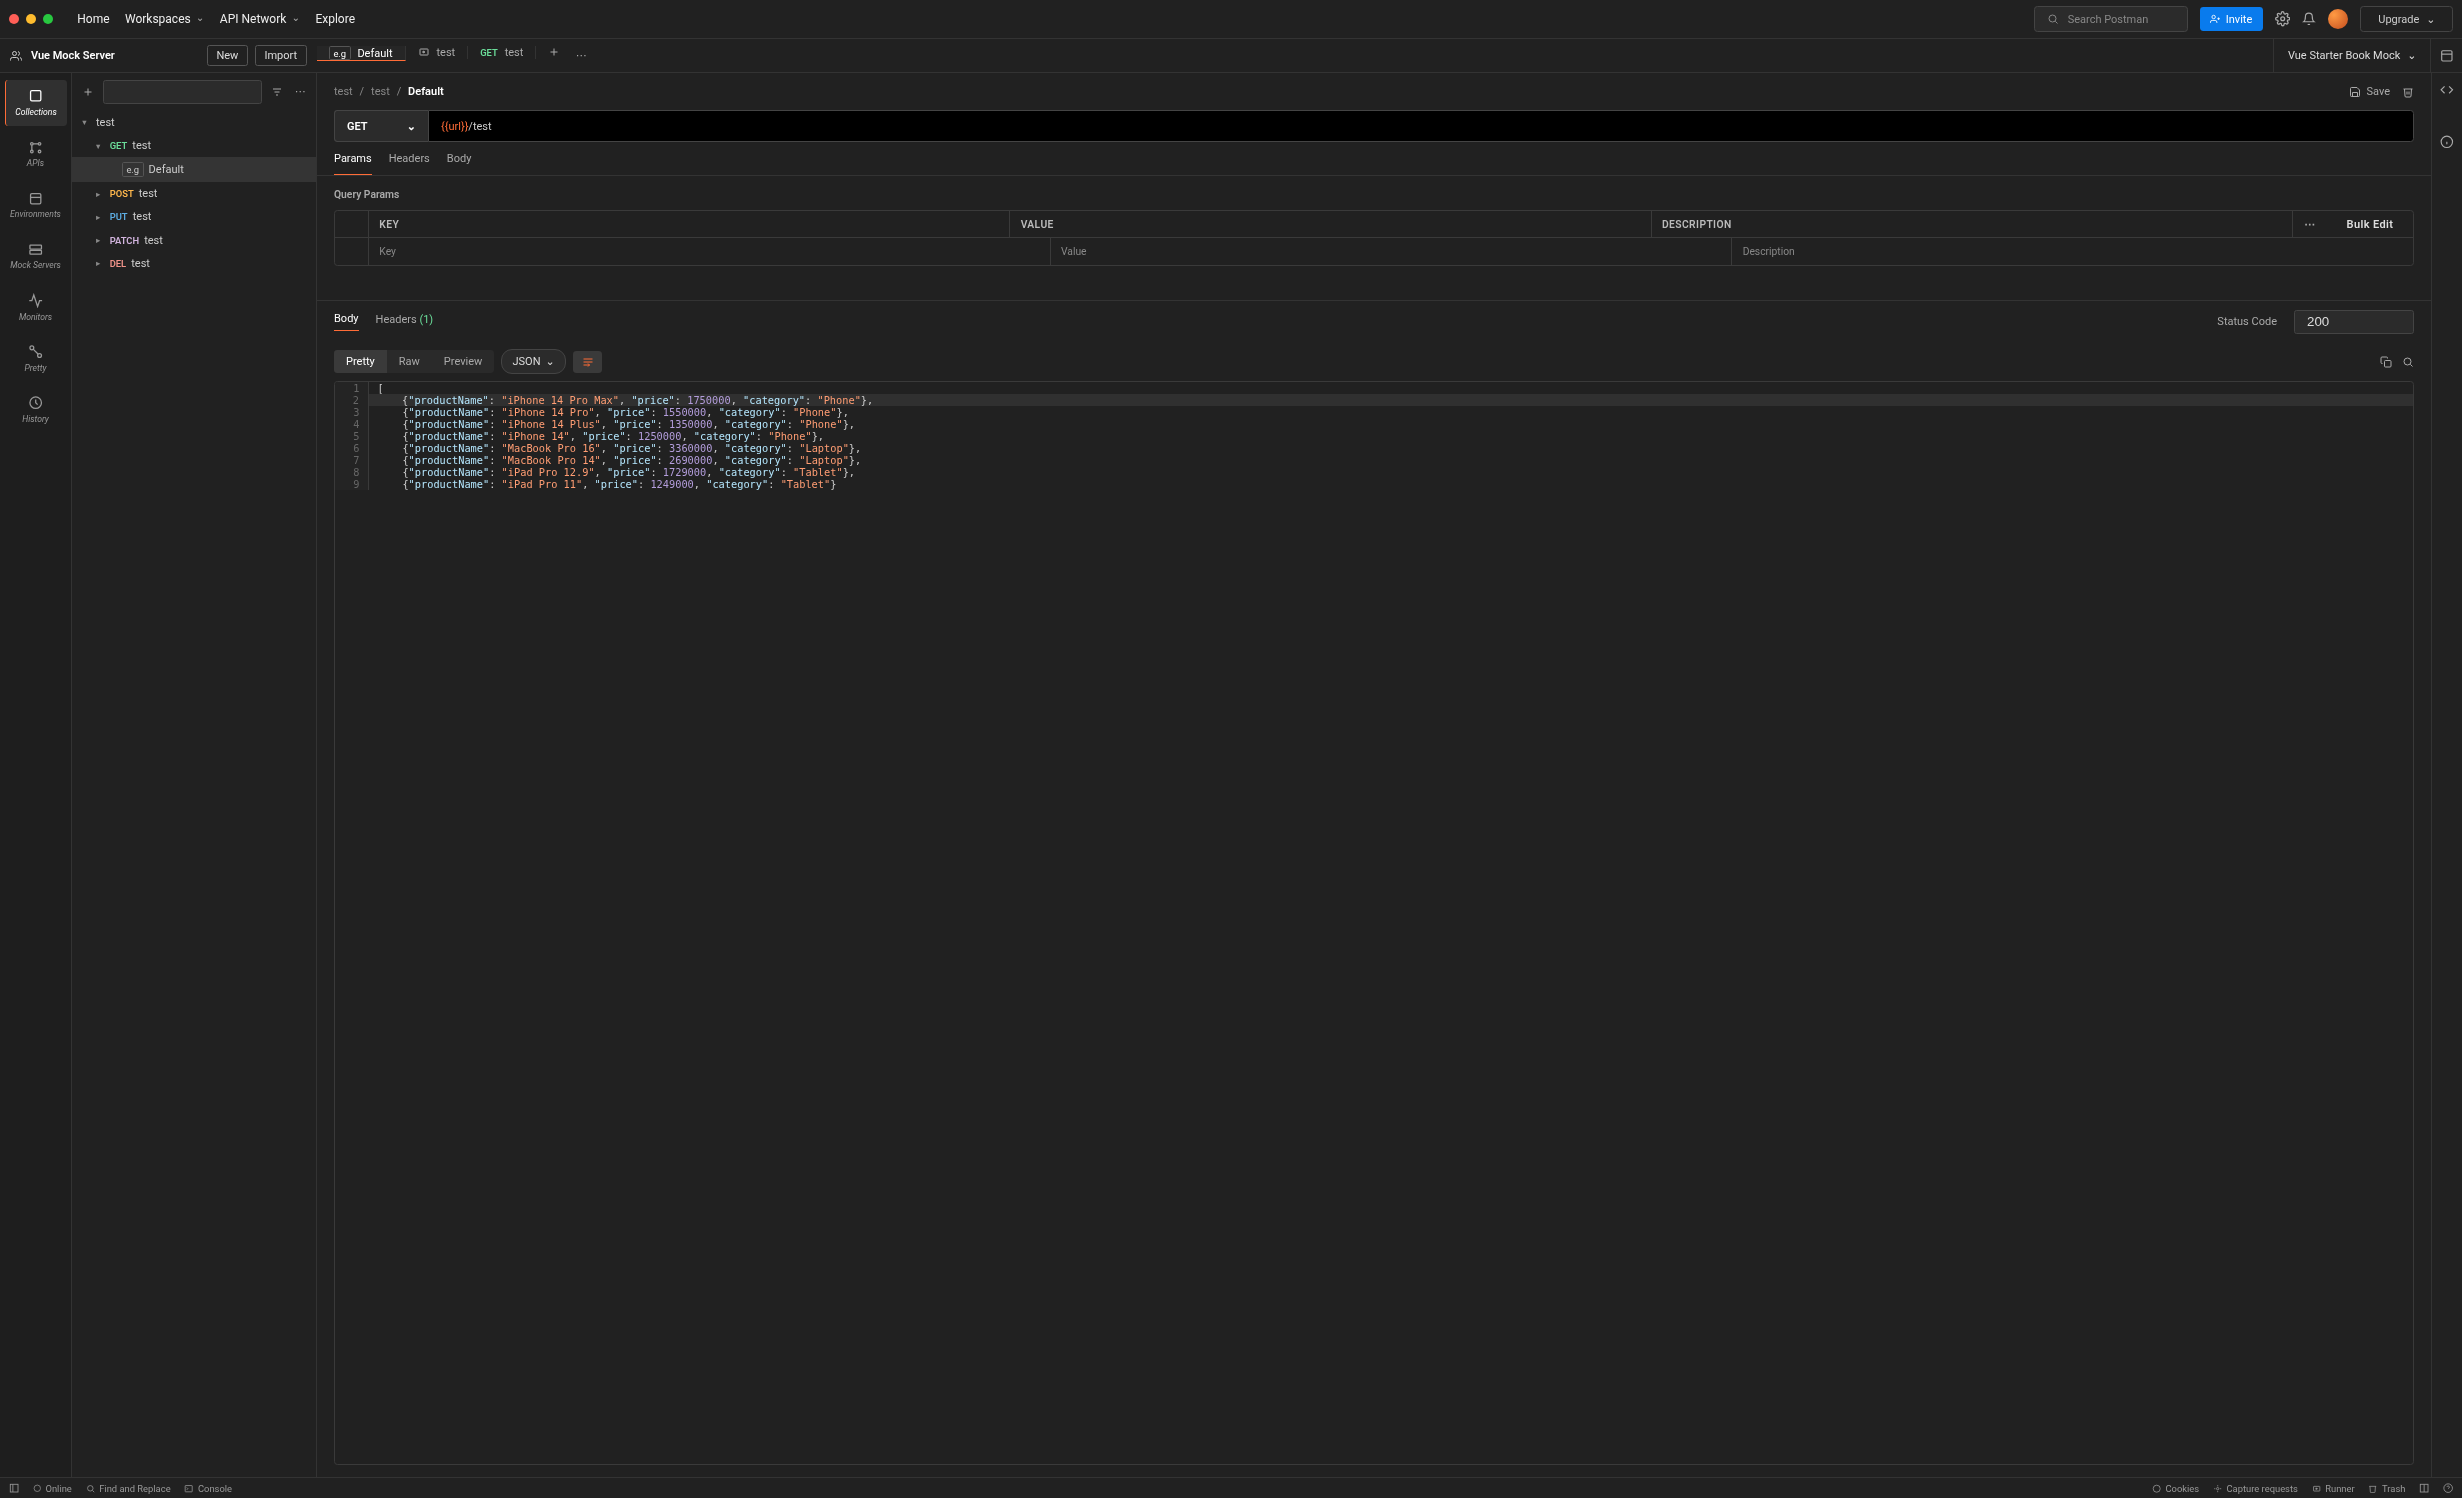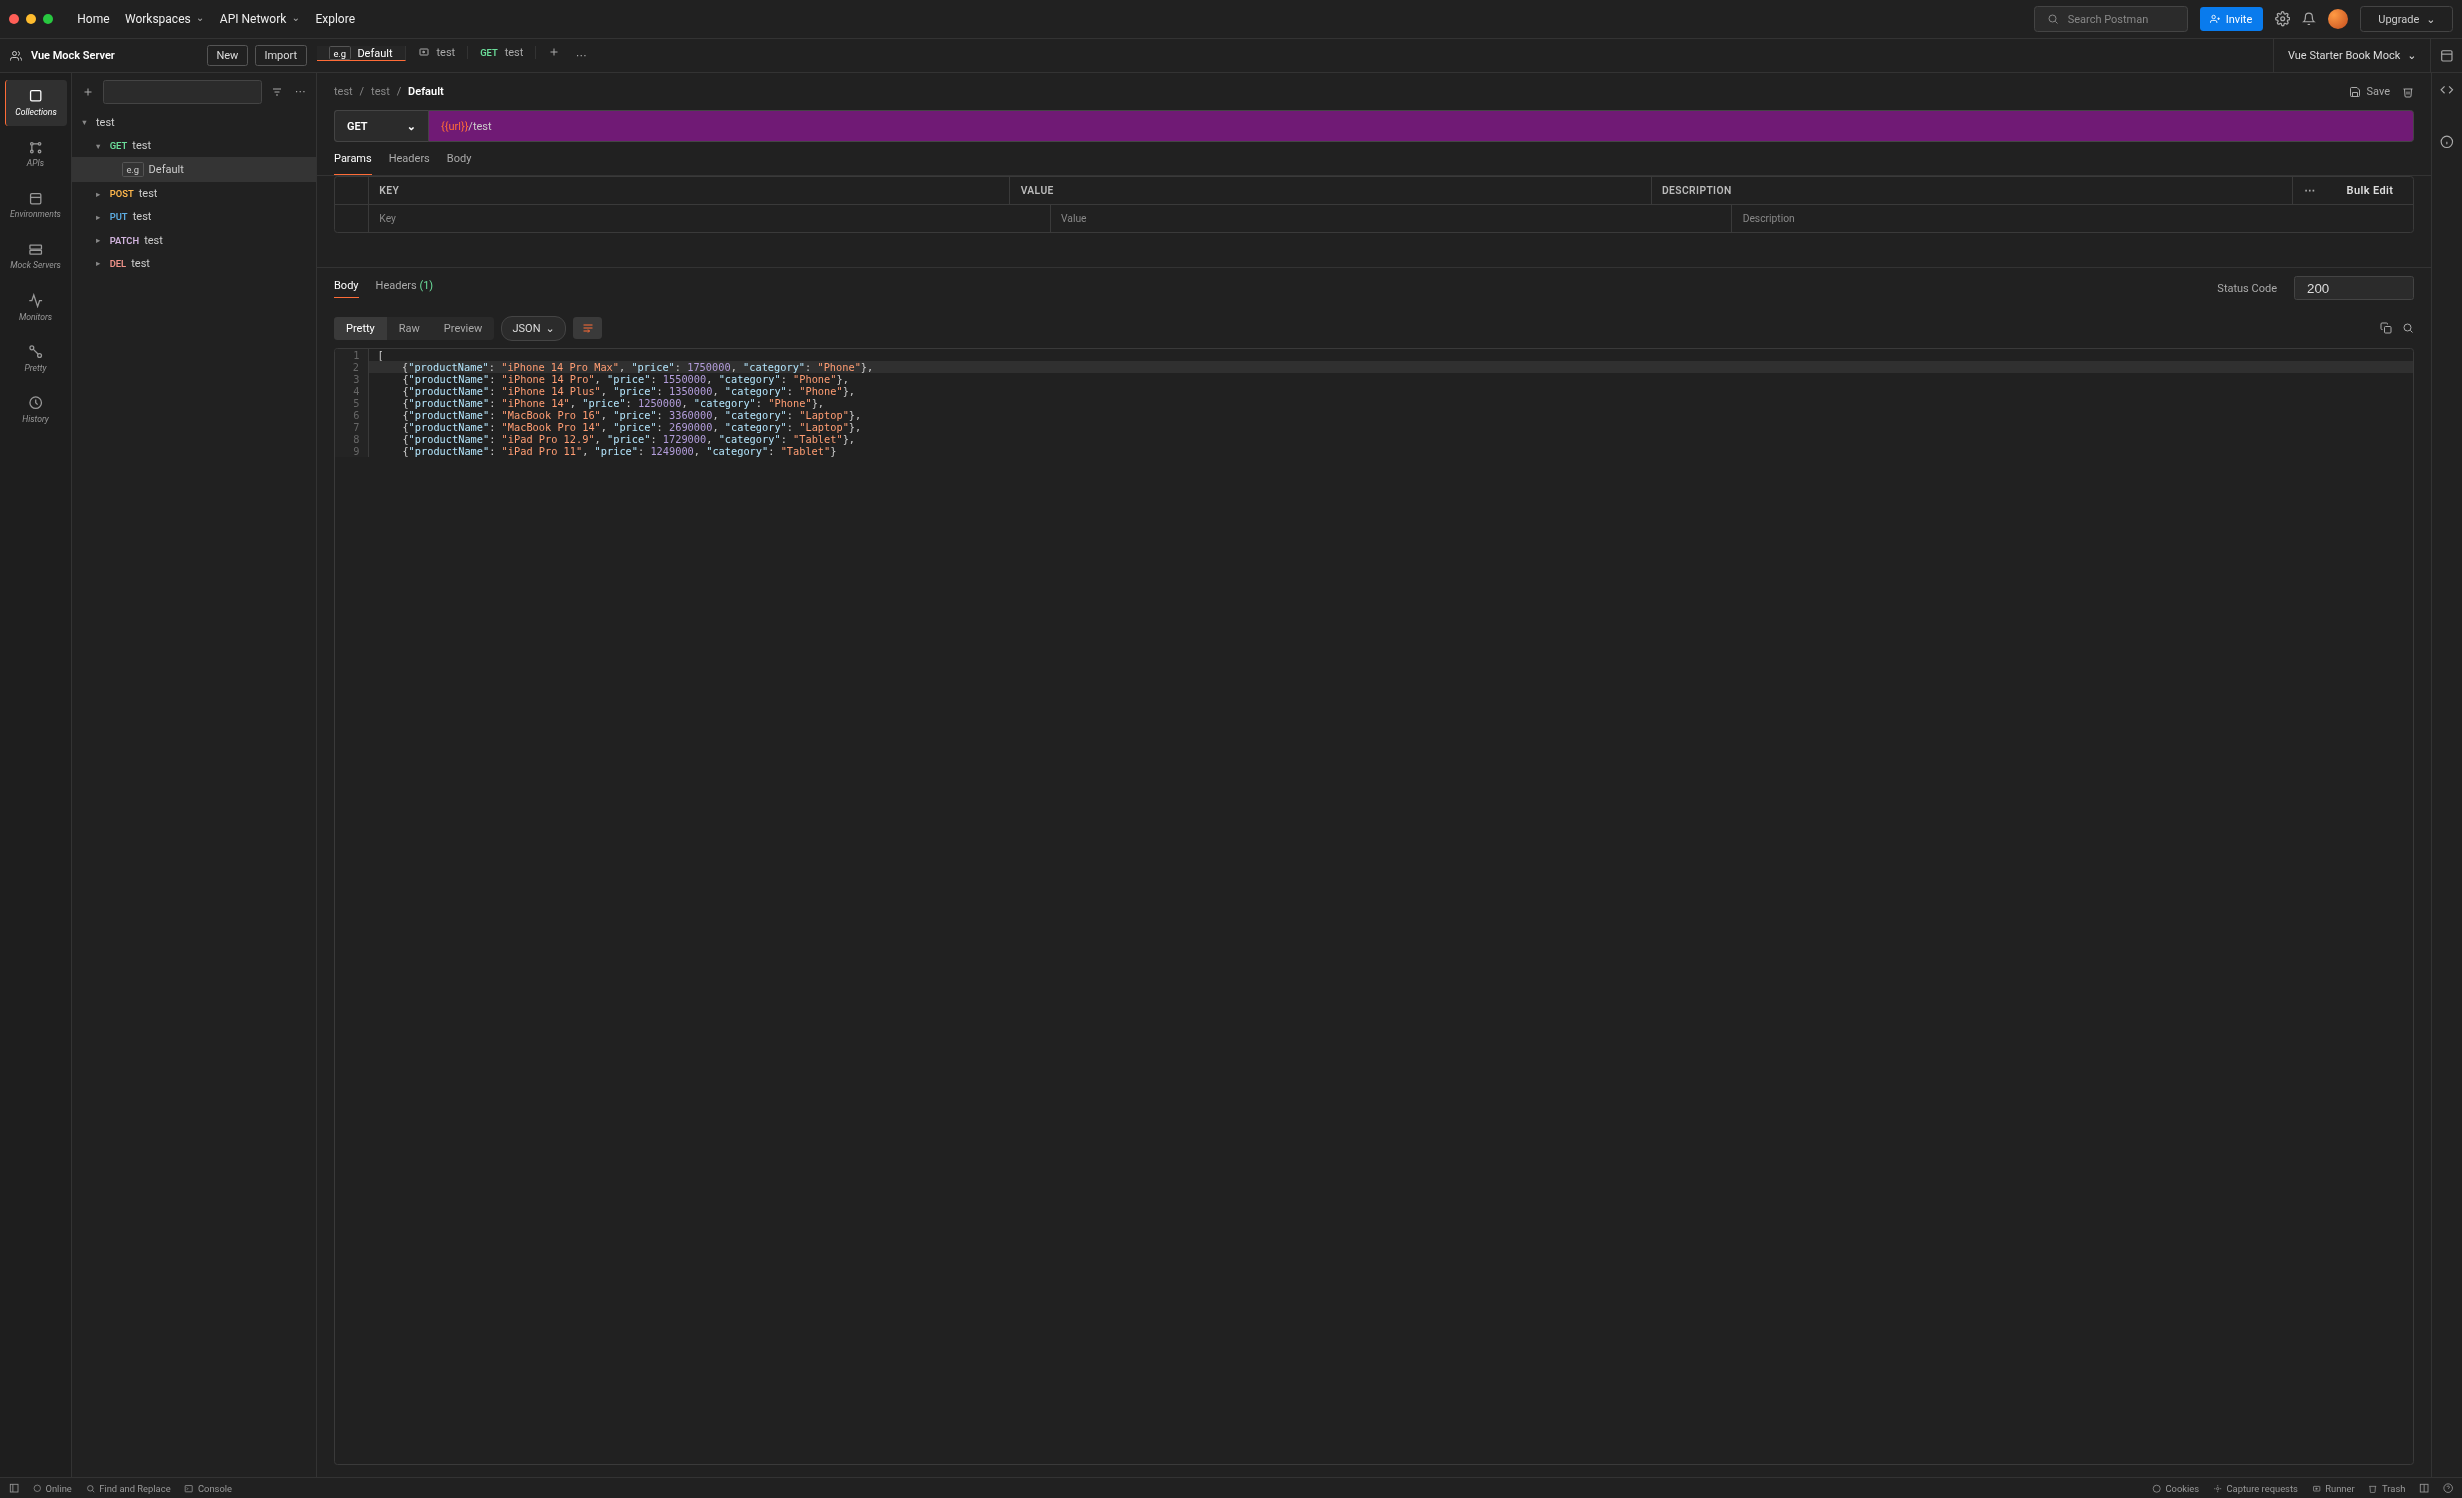--- a/index.html
+++ b/index.html
@@ -82,21 +82,21 @@
 .right-rail .ri { cursor: pointer; }
 
 .breadcrumb-row { display: flex; align-items: center; padding: 12px 17px; gap: 6.9px; }
 .breadcrumb { color: #888; display: flex; gap: 6.9px; align-items: center; }
 .breadcrumb .current { color: #fff; font-weight: 600; }
 .bc-actions { margin-left: auto; display: flex; align-items: center; gap: 12px; color: #aaa; }
 .save { display: flex; align-items: center; gap: 5.1px; cursor: pointer; }
 
 .url-row { display: flex; padding: 0 17px; gap: 0; }
 .method-select { width: 94px; background: #2b2b2b; border: 0.9px solid #444; border-right: none; border-top-left-radius: 3.4px; border-bottom-left-radius: 3.4px; padding: 8.6px 12px; display: flex; align-items: center; justify-content: space-between; cursor: pointer; font-weight: 600; color: #fff; }
-.url-input { flex: 1; background: #701a75; border: 0.9px solid #444; border-top-right-radius: 3.4px; border-bottom-right-radius: 3.4px; padding: 8.6px 12px; color: #ccc; }
+.url-input { flex: 1; background: #000000; border: 0.9px solid #444; border-top-right-radius: 3.4px; border-bottom-right-radius: 3.4px; padding: 8.6px 12px; color: #ccc; }
 .var { color: #ff6c37; }
 
 .sub-tabs { display: flex; gap: 17px; padding: 10.3px 17px 0; border-bottom: 0.9px solid #333; }
 .sub-tab { padding-bottom: 8.6px; color: #aaa; cursor: pointer; }
 .sub-tab.active { color: #fff; border-bottom: 1.7px solid #ff6c37; }
 
 .section-label { padding: 12px 17px 8.6px; color: #aaa; font-weight: 600; font-size: 10.3px; }
 .params-table { margin: 0 17px; border: 0.9px solid #3a3a3a; border-radius: 3.4px; }
 .pt-row { display: flex; }
 .pt-cell { padding: 6.9px 10.3px; border-right: 0.9px solid #3a3a3a; color: #888; font-size: 10.3px; flex: 1; }
@@ -414,20 +414,21 @@
           <span class="var">{{url}}</span><span>/test</span>
         </div>
       </div>
 
       <div class="sub-tabs">
         <div class="sub-tab active">Params</div>
         <div class="sub-tab">Headers</div>
         <div class="sub-tab">Body</div>
       </div>
 
+      <div class="section-label">Query Params</div>
       <div class="params-table">
         <div class="pt-row">
           <div class="pt-cell first pt-head"></div>
           <div class="pt-cell pt-head">KEY</div>
           <div class="pt-cell pt-head">VALUE</div>
           <div class="pt-cell pt-head">DESCRIPTION</div>
           <div class="pt-more pt-head">⋯</div>
           <div class="pt-actions pt-head">Bulk Edit</div>
         </div>
         <div class="pt-row">

